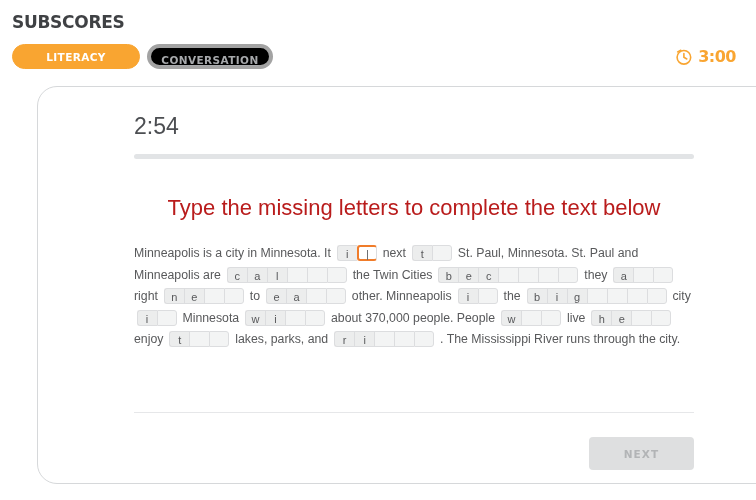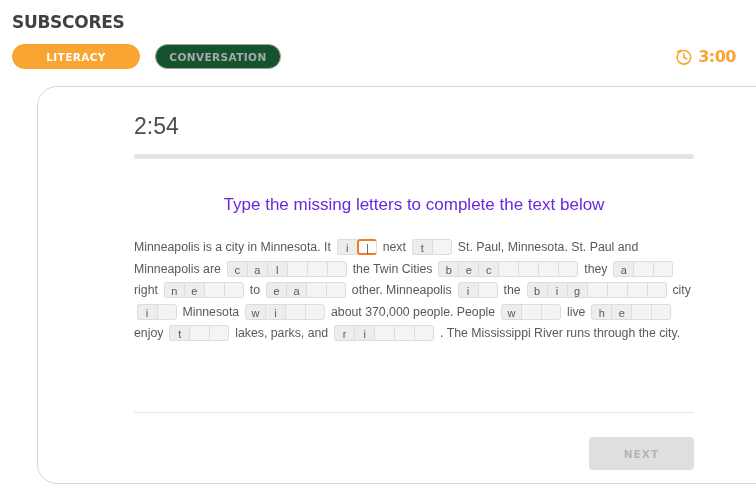--- a/index.html
+++ b/index.html
@@ -23,21 +23,21 @@
     font-family: "DejaVu Sans", sans-serif;
     font-weight: bold;
     font-size: 17px;
     letter-spacing: -0.3px;
     color: #3f4144;
     margin: 4px 0 12px 0;
   }
   .tabs-row {
     display: flex;
     align-items: center;
-    gap: 15px;
+    gap: 7px;
     padding-right: 12px;
   }
   .tab {
     border-radius: 13px;
     font-family: "DejaVu Sans", sans-serif;
     font-weight: bold;
     font-size: 10.5px;
     letter-spacing: 0.4px;
     padding: 6px 0 6px 0;
     text-align: center;
@@ -45,23 +45,24 @@
     height: 25px;
     line-height: 13px;
     user-select: none;
   }
   .tab.active {
     background: #f9a531;
     color: #ffffff;
     border: 1px solid #f9a531;
   }
   .tab.inactive {
-    background: #14532d;
+    background: #000000;
     color: #a7a9ac;
-    border: 1px solid #a3a3a3;
+    border: 4px solid #a3a3a3;
+    text-decoration: underline;
   }
   .tab-literacy { width: 128px; }
   .tab-comprehension { width: 128px; }
   .tab-conversation { width: 126px; }
   .tab-production { width: 120px; }
 
   .timer-wrap {
     margin-left: auto;
     display: flex;
     align-items: center;
@@ -104,22 +105,22 @@
     margin: 0 0 14px 0;
   }
   .progress-track {
     height: 5px;
     background: #e2e4e6;
     border-radius: 3px;
     width: 100%;
   }
   .prompt {
     text-align: center;
-    font-size: 17px;
-    color: #6d28d9;
+    font-size: 22px;
+    color: #b91c1c;
     margin: 36px 0 22px 0;
   }
 
   
   .cloze {
     font-size: 12.3px;
     line-height: 21.5px;
     color: #58595b;
     text-align: left;
     width: 566px;

